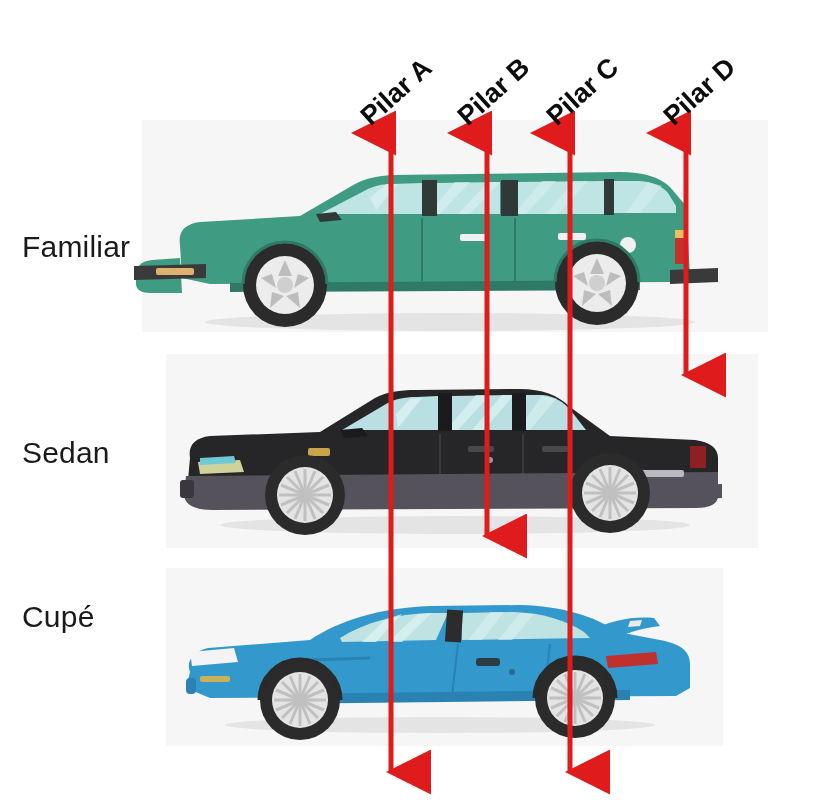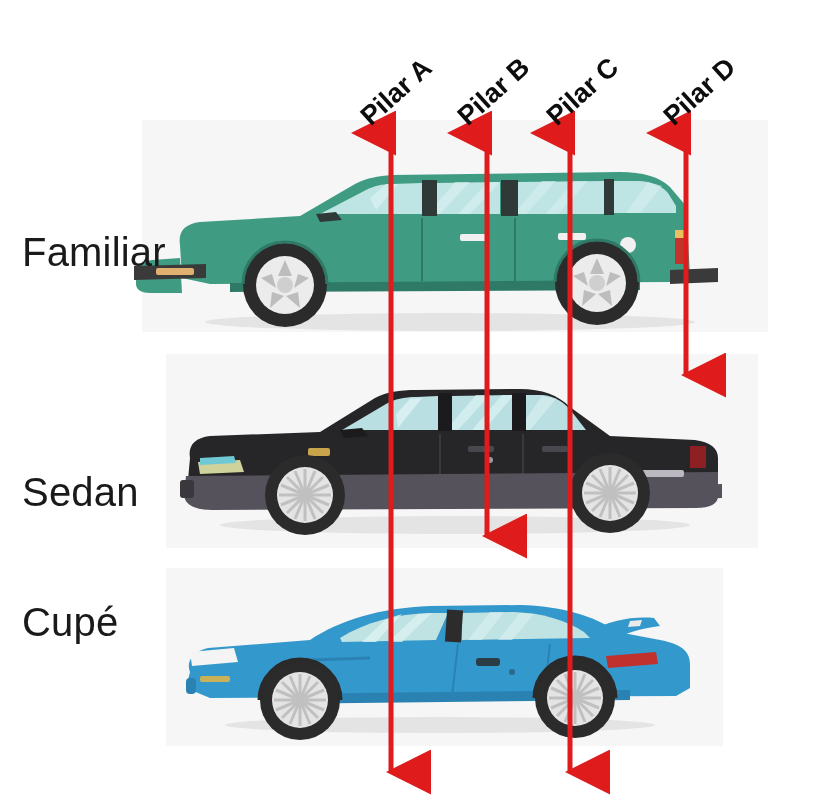--- a/index.html
+++ b/index.html
@@ -8,21 +8,21 @@
     background:#ffffff;
     font-family:"Liberation Sans", sans-serif;
     overflow:hidden;
     position:relative;
   }
   #stage{position:absolute;left:0;top:0;width:819px;height:800px;}
 
   
   .row-label{
     position:absolute;
-    font-size:40px;
+    font-size:30px;
     color:#1a1a1a;
     font-family:"Liberation Sans", sans-serif;
     letter-spacing:.2px;
     white-space:nowrap;
   }
 
   
   .pillar-label{
     position:absolute;
     font-size:27px;
@@ -290,21 +290,21 @@
         <path d="M4.5 9 L0 0 L9 0 Z" fill="#e01b1b"></path>
       </marker>
     </defs>
   <line x1="391" x2="391" y1="133" y2="772" stroke="#e01b1b" stroke-width="5" marker-start="url(#ahead-up)" marker-end="url(#ahead-down)"></line>
       <line x1="487" x2="487" y1="133" y2="536" stroke="#e01b1b" stroke-width="5" marker-start="url(#ahead-up)" marker-end="url(#ahead-down)"></line>
       <line x1="570" x2="570" y1="133" y2="772" stroke="#e01b1b" stroke-width="5" marker-start="url(#ahead-up)" marker-end="url(#ahead-down)"></line>
       <line x1="686" x2="686" y1="133" y2="375" stroke="#e01b1b" stroke-width="5" marker-start="url(#ahead-up)" marker-end="url(#ahead-down)"></line>
     </svg>
 
   <div class="row-label" id="rl0" style="left: 22px; top: 230px;">Familiar</div>
-  <div class="row-label" id="rl1" style="left: 22px; top: 470px;">Sedan</div>
+  <div class="row-label" id="rl1" style="left: 22px; top: 436px;">Sedan</div>
   <div class="row-label" id="rl2" style="left: 22px; top: 600px;">Cupé</div>
 
   <div class="pillar-label" id="pl0" style="left: 365px; top: 105px;">Pilar A</div>
   <div class="pillar-label" id="pl1" style="left: 462px; top: 105px;">Pilar B</div>
   <div class="pillar-label" id="pl2" style="left: 551px; top: 105px;">Pilar C</div>
   <div class="pillar-label" id="pl3" style="left: 668px; top: 105px;">Pilar D</div>
 
 </div>
 
 </body></html>

